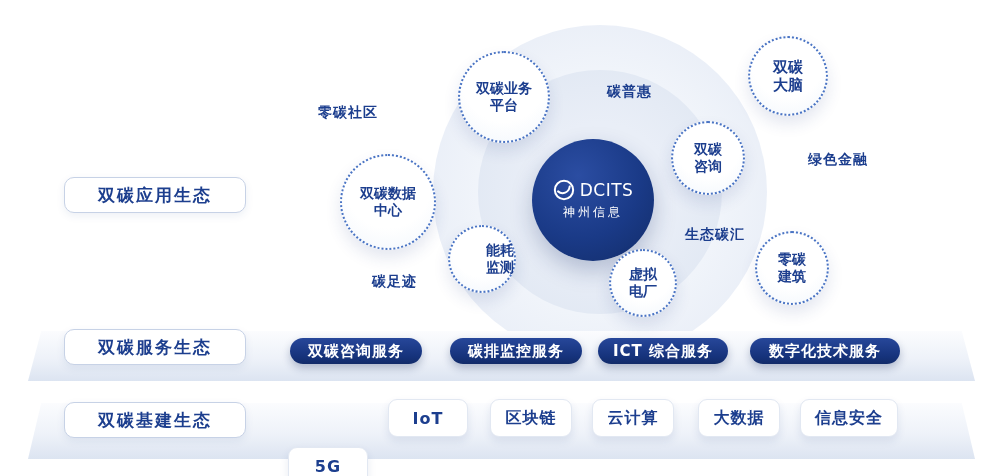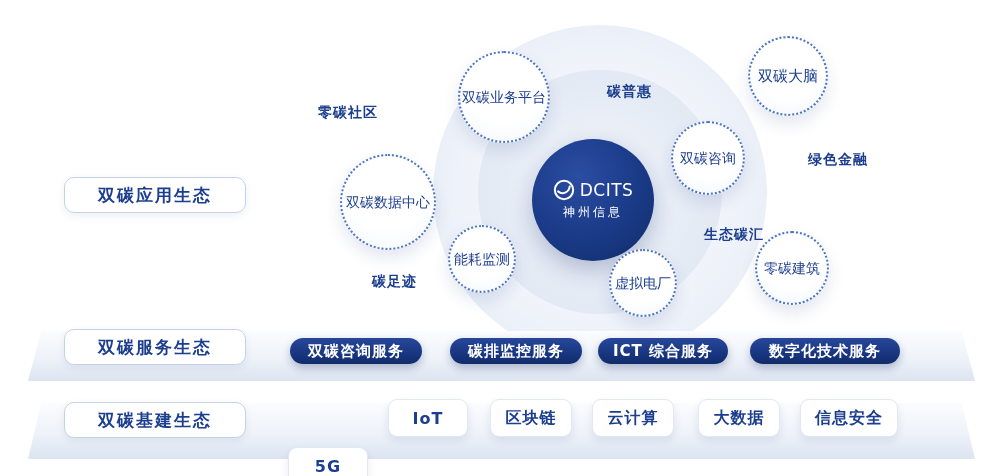--- a/index.html
+++ b/index.html
@@ -16,22 +16,22 @@
     background:radial-gradient(circle at 38% 30%,#2b4da2 0%,#1a3a87 55%,#122c68 100%);
     display:flex;flex-direction:column;align-items:center;justify-content:center;color:#fff;
     box-shadow:0 10px 22px rgba(18,44,104,.25);}
   .logo-row{display:flex;align-items:center;gap:5px;}
   .logo-text{font-size:17px;font-weight:normal;letter-spacing:.5px;}
   .logo-sub{font-size:12px;letter-spacing:3px;margin-top:3px;}
 
   
   .bubble{position:absolute;border-radius:50%;border:2px dotted #4a74c4;
     background:radial-gradient(circle at 50% 32%,#ffffff 55%,#f1f6fc 100%);
-    display:flex;flex-direction:row;align-items:center;justify-content:center;
-    color:#1c3e8e;font-weight:normal;line-height:1.2;text-align:center;
+    display:flex;flex-direction:column;align-items:center;justify-content:center;
+    color:#1c3e8e;font-weight:bold;line-height:1.2;text-align:center;
     box-shadow:0 8px 16px rgba(30,60,130,.12);font-size:14px;}
 
   
   .float-label{position:absolute;color:#1c3e8e;font-weight:bold;font-size:14px;letter-spacing:1px;white-space:nowrap;}
 
   
   .side-label{position:absolute;left:64px;width:182px;height:36px;box-sizing:border-box;
     border:1px solid #c7d2e6;border-radius:10px;background:#fff;
     display:flex;align-items:center;justify-content:center;
     font-size:17px;font-weight:bold;color:#1c3e8e;letter-spacing:2px;
@@ -95,39 +95,39 @@
   <div class="bubble" style="left:671px;top:121px;width:70px;height:70px;">
     <span>双碳</span>
     <span>咨询</span>
   </div>
 
   <div class="bubble" style="left:340px;top:154px;width:92px;height:92px;">
     <span>双碳数据</span>
     <span>中心</span>
   </div>
 
-  <div class="bubble" style="left:448px;top:225px;width:64px;height:64px;">
+  <div class="bubble" style="left:448px;top:225px;width:64px;height:64px;align-items:flex-end;">
     <span>能耗</span>
     <span>监测</span>
   </div>
 
   <div class="bubble" style="left:609px;top:249px;width:64px;height:64px;">
     <span>虚拟</span>
     <span>电厂</span>
   </div>
 
   <div class="bubble" style="left:755px;top:231px;width:70px;height:70px;">
     <span>零碳</span>
     <span>建筑</span>
   </div>
 
   <div class="float-label" style="left:318px;top:104px;">零碳社区</div>
   <div class="float-label" style="left:607px;top:83px;">碳普惠</div>
   <div class="float-label" style="left:808px;top:151px;">绿色金融</div>
-  <div class="float-label" style="left:704px;top:226px;">生态碳汇</div>
+  <div class="float-label" style="left:685px;top:226px;">生态碳汇</div>
   <div class="float-label" style="left:372px;top:273px;">碳足迹</div>
 
   <div class="side-label" style="top:177px;">双碳应用生态</div>
   <div class="side-label" style="top:329px;">双碳服务生态</div>
   <div class="side-label" style="top:402px;">双碳基建生态</div>
 
   <div class="pill" style="left:290px;width:132px;">双碳咨询服务</div>
   <div class="pill" style="left:450px;width:132px;">碳排监控服务</div>
   <div class="pill" style="left:598px;width:130px;">ICT 综合服务</div>
   <div class="pill" style="left:750px;width:150px;">数字化技术服务</div>

